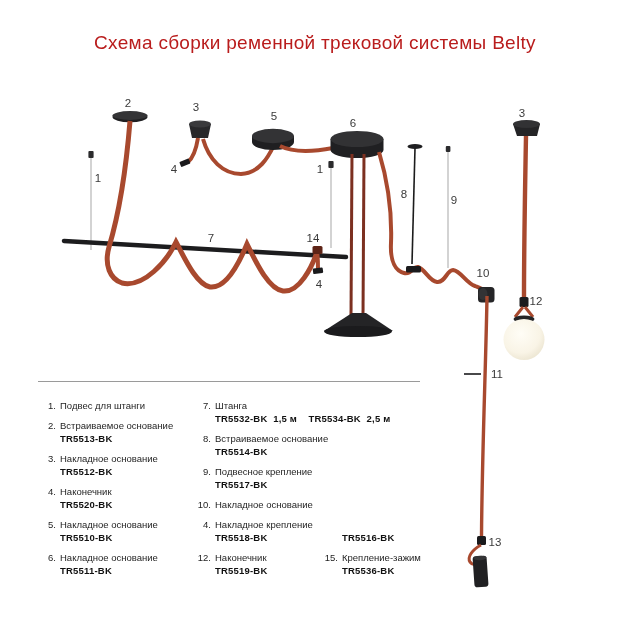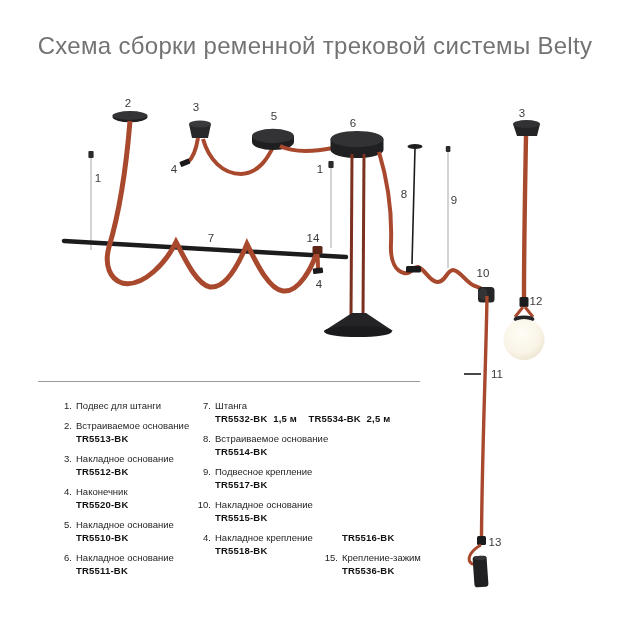--- a/index.html
+++ b/index.html
@@ -10,21 +10,21 @@
     --label:#3a3a3a;
     --text:#1e1e1e;
   }
   html,body{margin:0;padding:0;}
   body{
     width:630px;height:630px;position:relative;background:#ffffff;
     font-family:"Liberation Sans", sans-serif;overflow:hidden;
   }
   .title{
     position:absolute;top:32px;left:0;width:630px;text-align:center;
-    font-size:24px;font-weight:400;color:#737373;letter-spacing:.3px;
+    font-size:19px;font-weight:400;color:#b91c1c;letter-spacing:.3px;
   }
   #diagram{position:absolute;left:0;top:0;}
   .callout{
     font-family:"Liberation Sans", sans-serif;font-size:11.5px;
     fill:var(--label);text-anchor:middle;
   }
   .belt{stroke:var(--belt);fill:none;}
   .belt-dk{stroke:var(--belt-dark);fill:none;}
   .thinline{stroke:#9d9d9d;stroke-width:0.9;}
   .legend-divider{
@@ -32,21 +32,21 @@
     border-top:1px solid #9a9a9a;
   }
   .legend-col{position:absolute;font-size:9.5px;color:var(--text);}
   .legend-col .li{margin-bottom:7px;}
   .legend-col .nm{line-height:13px;white-space:nowrap;}
   .legend-col .no{display:inline-block;width:18px;text-align:right;margin-right:4px;}
   .legend-col .cd{
     line-height:13px;font-weight:bold;color:#111;padding-left:22px;
     white-space:pre;letter-spacing:.2px;
   }
-  #col-0{left:54px;top:399px;width:150px;}
+  #col-0{left:38px;top:399px;width:150px;}
   #col-1{left:180px;top:399px;width:195px;margin-left:13px;}
   #col-2{left:320px;top:531px;width:145px;}
 </style>
 </head>
 <body>
 
 <div class="title">Схема сборки ременной трековой системы Belty</div>
 
 <svg id="diagram" width="630" height="630" viewBox="0 0 630 630">
   <defs>
@@ -211,26 +211,29 @@
     <div class="li">
       <div class="nm"><span class="no">8.</span>Встраиваемое основание</div>
       <div class="cd">TR5514-BK</div>
     </div>
     <div class="li">
       <div class="nm"><span class="no">9.</span>Подвесное крепление</div>
       <div class="cd">TR5517-BK</div>
     </div>
     <div class="li">
       <div class="nm"><span class="no">10.</span>Накладное основание</div>
-      <div class="cd">TR5515-BK</div>
     </div>
     <div class="li">
       <div class="nm"><span class="no">4.</span>Накладное крепление</div>
       <div class="cd">TR5518-BK</div>
     </div>
+    <div class="li">
+      <div class="nm"><span class="no">12.</span>Наконечник</div>
+      <div class="cd">TR5519-BK</div>
+    </div>
   </div>
 <div class="legend-col" id="col-2">
     <div class="li">
       <div class="cd">TR5516-BK</div>
     </div>
     <div class="li">
       <div class="nm"><span class="no">15.</span>Крепление-зажим</div>
       <div class="cd">TR5536-BK</div>
     </div>
   </div>

